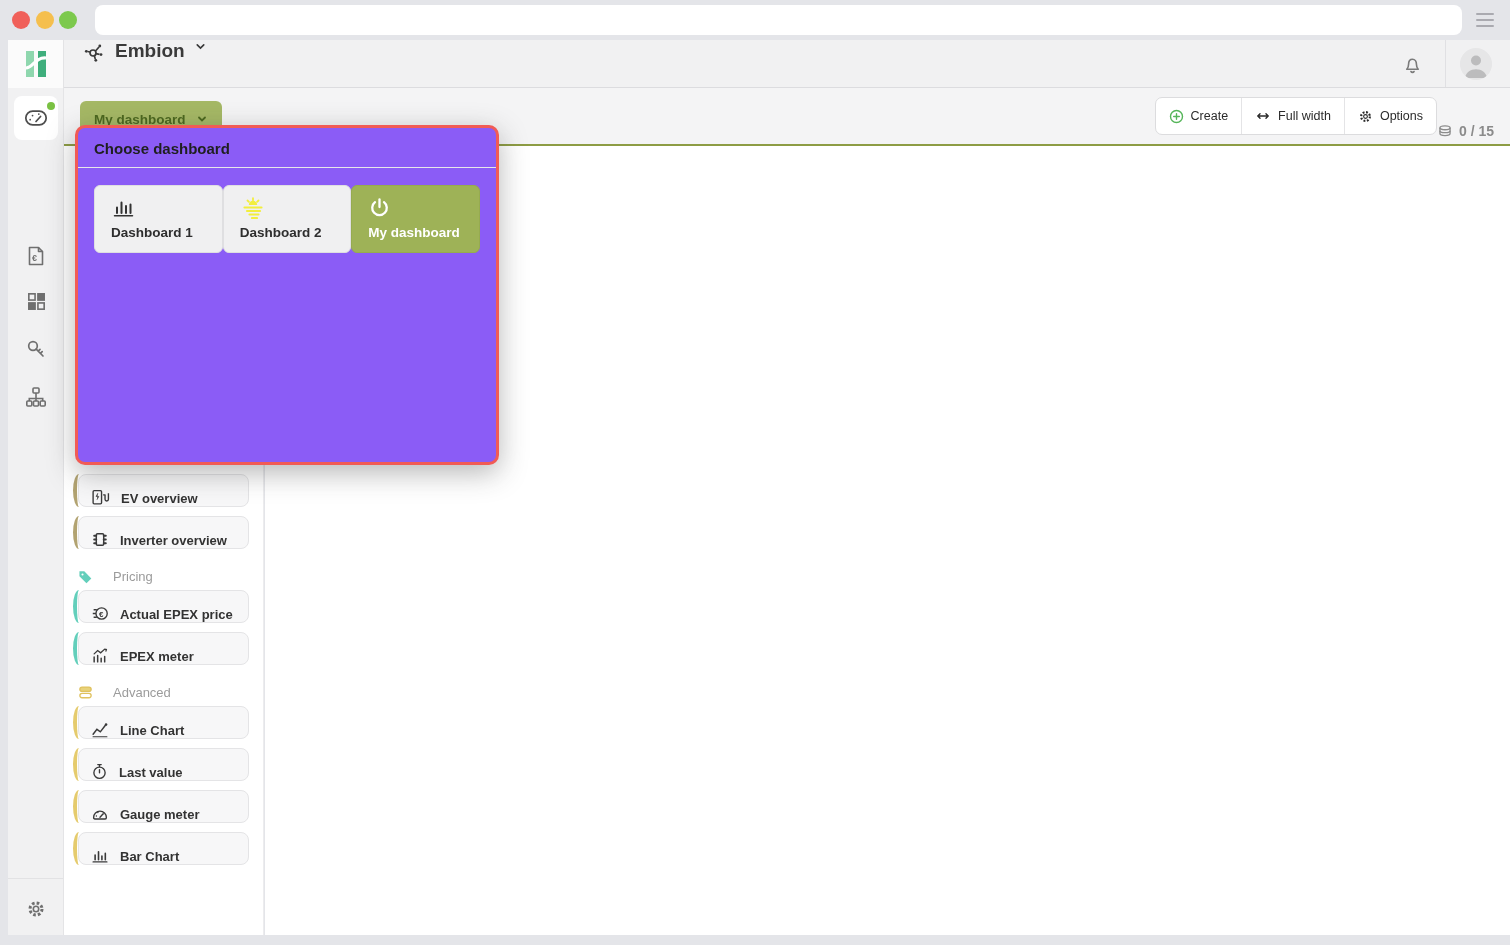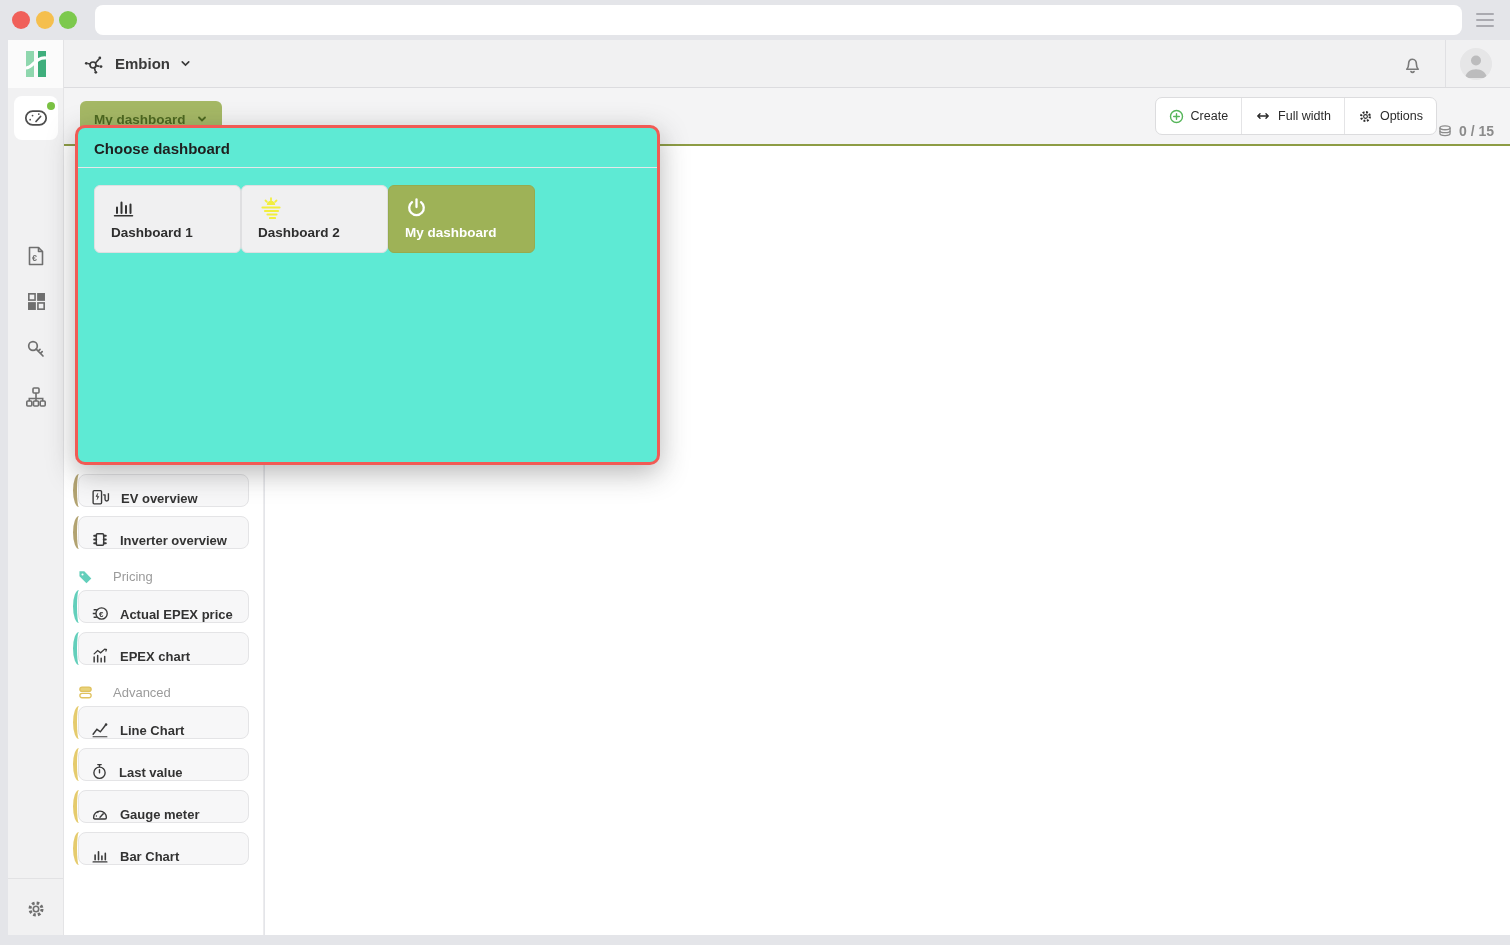--- a/index.html
+++ b/index.html
@@ -22,22 +22,22 @@
   .address-bar { position:absolute; left:95px; top:5px; width:1367px; height:30px;
                  background:#fff; border-radius:8px; }
   .browser-menu { position:absolute; right:16px; top:13px; width:18px; }
   .browser-menu span { display:block; height:2px; background:#aaaab0; margin-bottom:4px; border-radius:1px; }
 
   
   .app-header { position:absolute; top:40px; left:8px; right:0; height:48px;
                 background:#f1f1f2; border-bottom:1px solid #dcdcdf; }
   .logo-tile { position:absolute; left:0; top:0; width:56px; height:48px; background:#fbfbfb;
                border-right:1px solid #e3e3e5; display:flex; align-items:center; justify-content:center; }
-  .org-switch { position:absolute; left:74px; top:0; height:100%; display:flex; align-items:center;
-                gap:9px; font-weight:bold; font-size:15px; color:#3a3a3a; cursor:pointer; }
+  .org-switch { position:absolute; left:74px; top:0; height:100%; display:flex; align-items:flex-start;
+                gap:9px; font-weight:bold; font-size:19px; color:#3a3a3a; cursor:pointer; }
   .bell-wrap { position:absolute; right:86px; top:13px; }
   .header-divider { position:absolute; right:64px; top:0; height:100%; width:1px; background:#e0e0e3; }
   .avatar { position:absolute; right:18px; top:8px; width:32px; height:32px; border-radius:50%;
             background:#e9e9ea; overflow:hidden; }
 
   
   .sidebar { position:absolute; left:8px; top:88px; bottom:10px; width:56px;
              background:#f1f1f2; border-right:1px solid #e4e4e6; }
   .nav-item { position:absolute; left:0; width:56px; display:flex; justify-content:center; cursor:pointer; }
   .nav-active-tile { position:absolute; left:6px; top:8px; width:44px; height:44px; background:#fff;
@@ -70,21 +70,21 @@
   .w-accent { position:absolute; left:-6px; top:-1px; height:33px; width:12px;
               border-left:4px solid #b2a371; border-radius:50% 0 0 50% / 50% 0 0 50%; }
   .acc-khaki { border-color:#b2a371; } .acc-teal { border-color:#63cfbb; } .acc-gold { border-color:#e5cb6d; }
   .w-section { display:flex; align-items:center; gap:20px; margin:20px 14px 6px 14px;
                color:#9b9b9b; font-size:13px; }
 
   
   .main-canvas { position:absolute; left:265px; top:146px; right:0; bottom:10px; background:#fff; }
 
   
-  .modal { position:absolute; left:75px; top:125px; width:585px; height:340px; background:#5eead4;
+  .modal { position:absolute; left:75px; top:125px; width:424px; height:340px; background:#8b5cf6;
            border:3px solid #f15b55; border-radius:10px; box-shadow:0 8px 28px rgba(50,50,50,.35); z-index:50; }
   .modal-title { padding:12px 16px 10px 16px; font-size:15px; font-weight:bold; color:#1f1f1f; }
   .modal-divider { height:1px; background:#e7e7e9; }
   .db-row { display:flex; padding:17px 16px; }
   .db-card { width:147px; height:68px; background:#f0f0f1; border:1px solid #dfdfe1; border-radius:6px;
              padding:11px 16px 12px 16px; display:flex; flex-direction:column; justify-content:space-between;
              font-size:13.5px; font-weight:bold; color:#2e2e2e; cursor:pointer; }
   .db-card.selected { background:#9eb257; border-color:#96ab4f; color:#fff; }
 </style>
 </head>
@@ -268,21 +268,21 @@
     </svg>
     <span>Actual EPEX price</span>
   </div>
 
   <div class="w-card">
     <span class="w-accent acc-teal"></span>
     <svg width="18" height="17" viewBox="0 0 16 16" fill="none" stroke="#3a3a3a" stroke-width="1.4" stroke-linecap="round">
       <path d="M2.5 14V9.5M5.8 14V8M9.1 14v-3.5M12.4 14V9"></path>
       <path d="M2.5 6.5l3.3-3.2 2.8 2.2 3.8-3.5M12.4 2l1.6.3-.4 1.6" stroke-width="1.2"></path>
     </svg>
-    <span>EPEX chart</span>
+    <span>EPEX meter</span>
   </div>
 
   <div class="w-section">
     <svg width="15" height="15" viewBox="0 0 16 16" fill="none" stroke="#e0c25f" stroke-width="1.4">
       <rect x="2" y="2.2" width="12" height="4.6" rx="2.3" fill="#e8d27a"></rect>
       <rect x="2" y="9" width="12" height="4.6" rx="2.3"></rect>
     </svg>
     <span>Advanced</span>
   </div>
 

